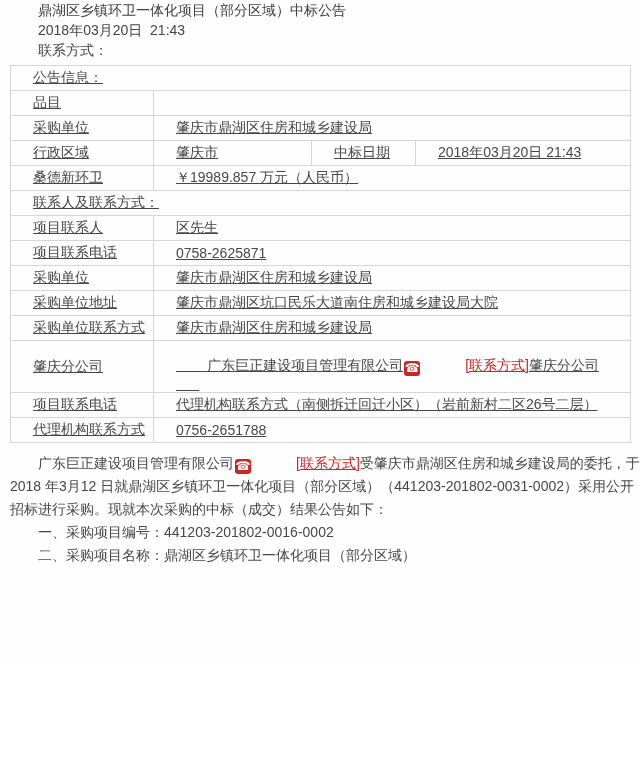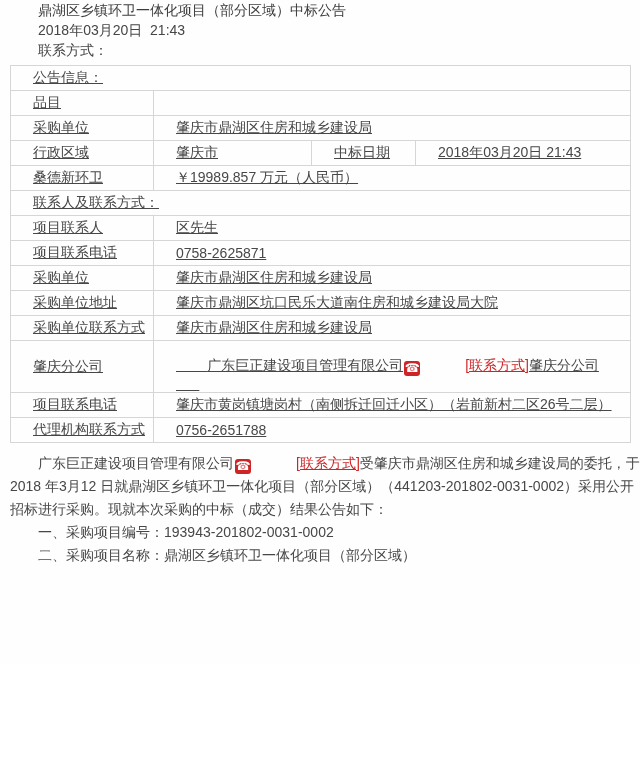--- a/index.html
+++ b/index.html
@@ -117,33 +117,33 @@
 
     <tr>
       <td>肇庆分公司</td>
       <td colspan="3">
         <span>广东巨正建设项目管理有限公司</span><span class="phone">☎</span><a class="rlink">[联系方式]</a><span>肇庆分公司</span>
       </td>
     </tr>
 
     <tr>
       <td>项目联系电话</td>
-      <td colspan="3">肇庆市黄岗镇塘岗村（南侧拆迁回迁小区）（岩前新村二区26号二层）</td>
+      <td colspan="3">代理机构联系方式（南侧拆迁回迁小区）（岩前新村二区26号二层）</td>
     </tr>
 
     <tr>
       <td>代理机构联系方式</td>
       <td colspan="3">0756-2651788</td>
     </tr>
   </tbody>
     </table>
 
   <div class="bodytext">
     <p><span>广东巨正建设项目管理有限公司</span><span class="phone">☎</span><a class="rlink">[联系方式]</a><span>受肇庆市鼎湖区住房和城乡建设局的委托，于2018 年3月12 日就鼎湖区乡镇环卫一体化项目（部分区域）（441203-201802-0031-0002）采用公开招标进行采购。现就本次采购的中标（成交）结果公告如下：</span></p>
-    <p>一、采购项目编号：193943-201802-0031-0002</p>
+    <p>一、采购项目编号：441203-201802-0016-0002</p>
     <p>二、采购项目名称：鼎湖区乡镇环卫一体化项目（部分区域）</p>
 
   </div>
 
   <div class="watermark">
     <svg class="wm-logo" width="30" height="30" viewBox="0 0 32 32">
       <circle cx="16" cy="16" r="13" fill="none" stroke="rgba(134,134,134,0.8)" stroke-width="2"></circle>
       <path d="M5 14 Q12 8 16 16 Q20 24 27 18" fill="none" stroke="rgba(134,134,134,0.8)" stroke-width="2"></path>
       <circle cx="11" cy="11" r="1.6" fill="rgba(134,134,134,0.8)"></circle>
     </svg>

